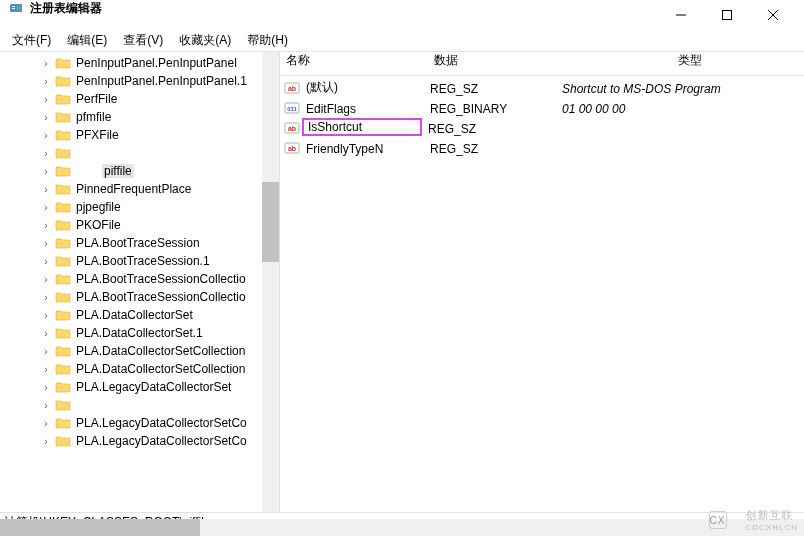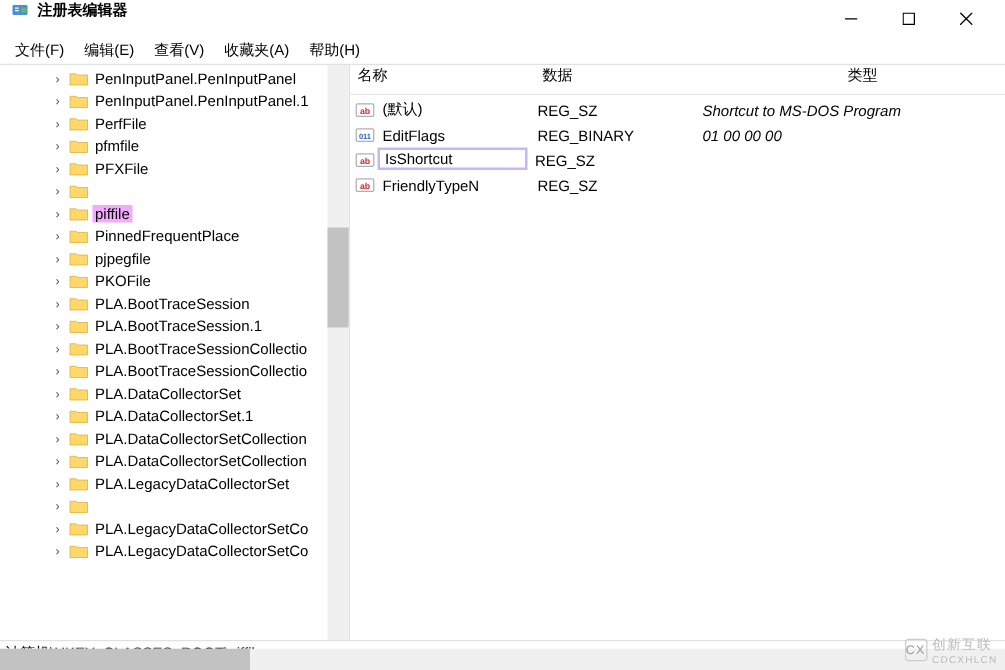--- a/index.html
+++ b/index.html
@@ -11,40 +11,40 @@
 .win-controls .btn { width: 46px; height: 30px; display: flex; align-items: center; justify-content: center; font-size: 13px; }
 .menubar { height: 22px; display: flex; align-items: flex-start; padding: 0 4px; border-bottom: 1px solid #e1e1e1; }
 .menubar .menu { padding: 2px 8px; }
 .content { display: flex; height: 460px; }
 .tree-pane { width: 280px; border-right: 1px solid #e1e1e1; overflow: hidden; position: relative; }
 .tree { padding: 2px 0; }
 .tree-row { display: flex; align-items: center; height: 18px; padding-left: 40px; white-space: nowrap; }
 .tree-row .ex { width: 12px; display: inline-flex; justify-content: center; color: #555; font-size: 10px; }
 .tree-row .fold { width: 16px; height: 14px; margin: 0 3px; }
 .tree-row .label { padding: 0 2px; text-align: center; }
-.tree-row.selected .label { background: #f0abfc; }
+.tree-row.selected .label { background: #e5e5e5; margin-left: 28px; }
 .vscroll { position: absolute; right: 0; top: 0; bottom: 0; width: 17px; background: #f0f0f0; }
 .vscroll .thumb { position: absolute; left: 0; right: 0; background: #c2c2c2; }
 .list-pane { flex: 1; position: relative; }
 .list-head { display: flex; height: 24px; border-bottom: 1px solid #e8e8e8; }
 .list-head .col { padding: 0 6px; }
 .col-name { width: 148px; }
 .col-type { width: 132px; }
 .col-data { flex: 1; }
 .list-row { display: flex; height: 20px; align-items: flex-end; }
 .list-row .vi { width: 16px; height: 16px; margin-left: 4px; margin-right: 4px; }
 .list-row .nm { width: 120px; padding: 0 2px; overflow: hidden; text-overflow: ellipsis; white-space: nowrap; }
 .list-row .ty { width: 132px; padding: 0 6px; }
 .list-row .da { flex: 1; padding: 0 6px; white-space: nowrap; overflow: hidden; font-style: italic; }
-.list-row.hl .nm { border: 2px solid #c4b5fd; padding: 0 4px; margin-left: -2px; margin-top: 12px; }
+.list-row.hl .nm { border: 2px solid #d946ef; padding: 0 4px; margin-left: -2px; margin-top: 12px; }
 .hscroll { position: absolute; left: 0; right: 0; bottom: 0; height: 17px; background: #f0f0f0; display: flex; }
 .hscroll .thumb { background: #c2c2c2; height: 100%; }
 .statusbar { height: 22px; border-top: 1px solid #e1e1e1; display: flex; align-items: center; padding: 0 4px; }
 .statusbar .path { border-bottom: 2px solid #d40000; padding-bottom: 1px; }
-.watermark { position: absolute; right: 6px; bottom: 4px; font-size: 11px; color: #bbb; letter-spacing: 1px; display: flex; align-items: center; gap: 4px; }
+.watermark { position: absolute; right: 6px; bottom: 4px; font-size: 11px; color: #bbb; letter-spacing: 1px; display: flex; align-items: center; gap: 19px; }
 .watermark .wmicon { width: 18px; height: 18px; border: 1px solid #ccc; border-radius: 3px; display: flex; align-items: center; justify-content: center; font-size: 10px; color: #999; }
 </style>
 </head>
 <body>
 
 <div class="titlebar">
   <span class="icon">
     <svg viewBox="0 0 16 16">
         <rect x="2" y="4" width="12" height="8" fill="#4a90d9" rx="1"></rect>
         <rect x="4" y="6" width="3" height="1" fill="#fff"></rect>

